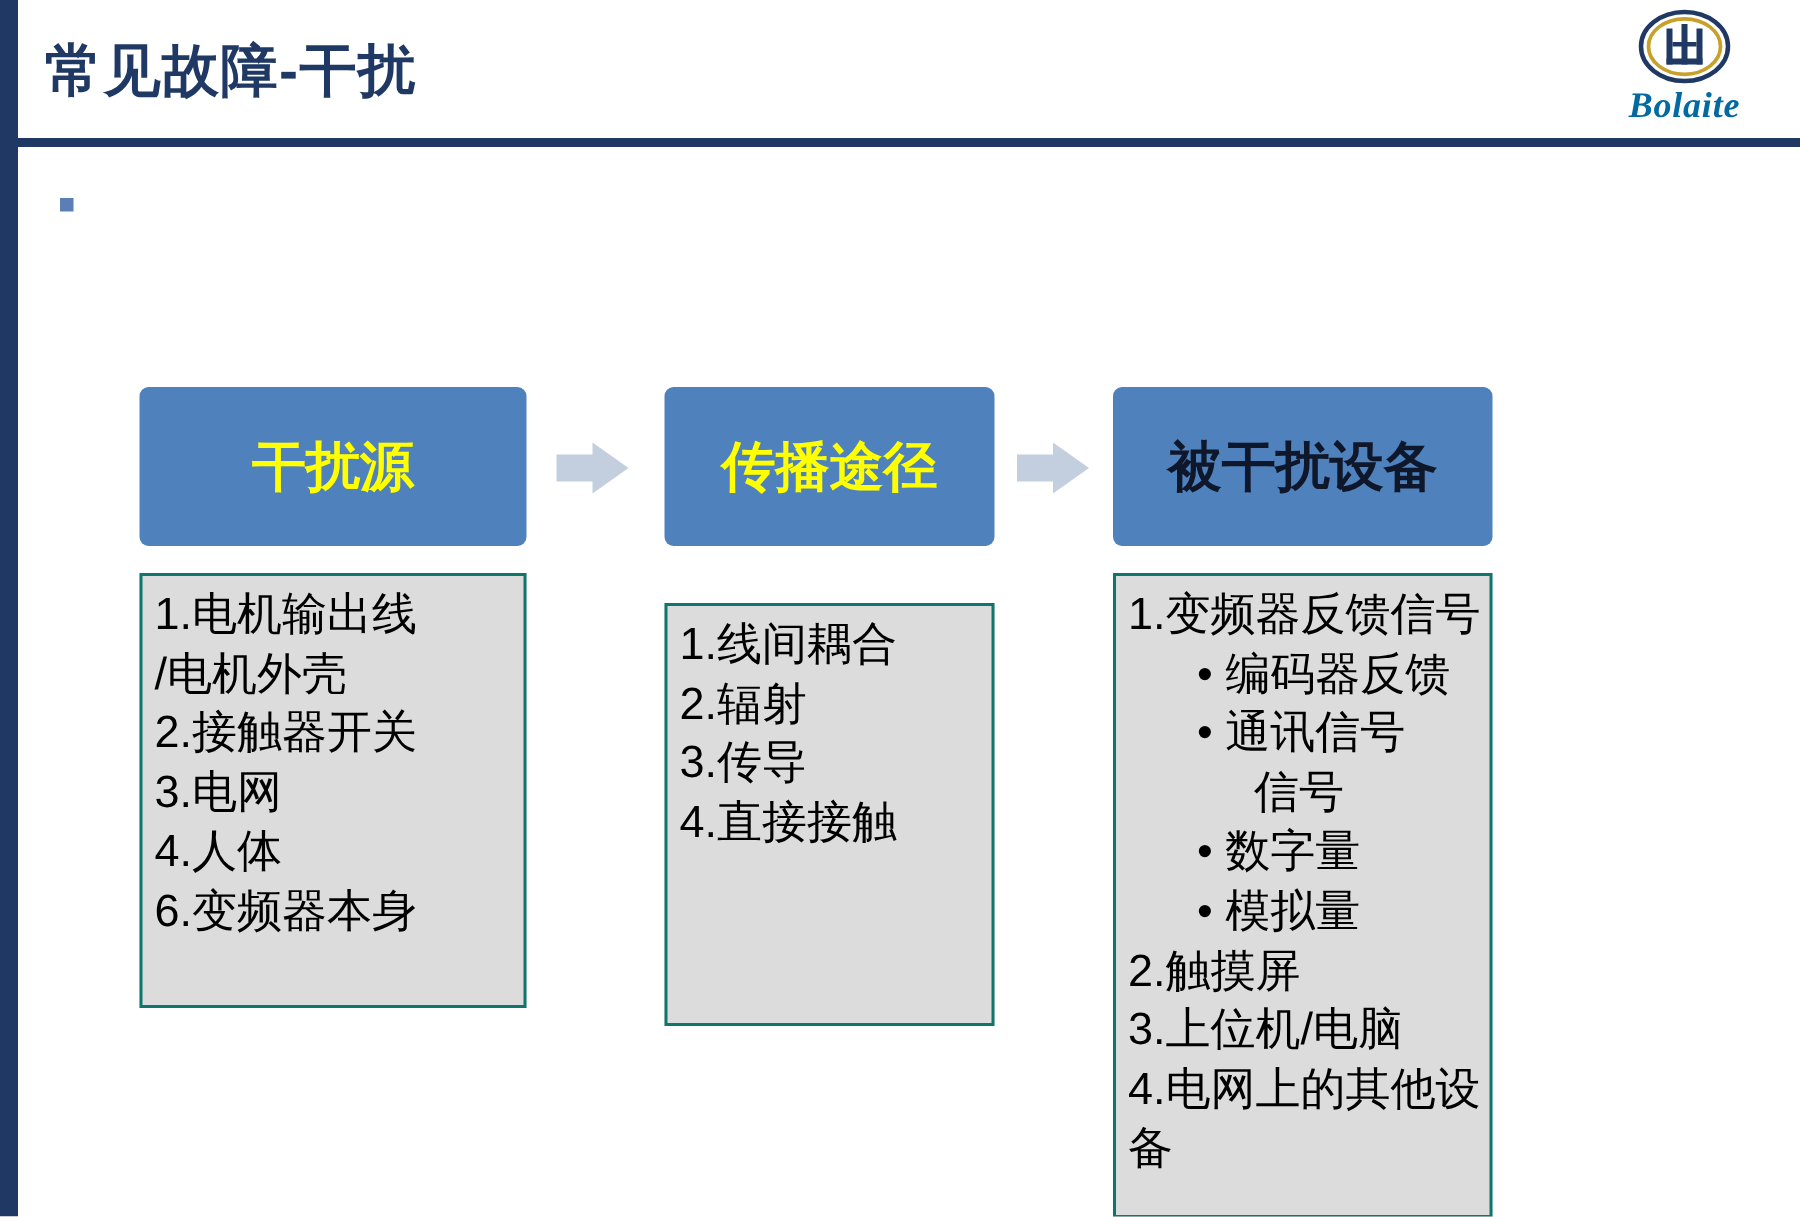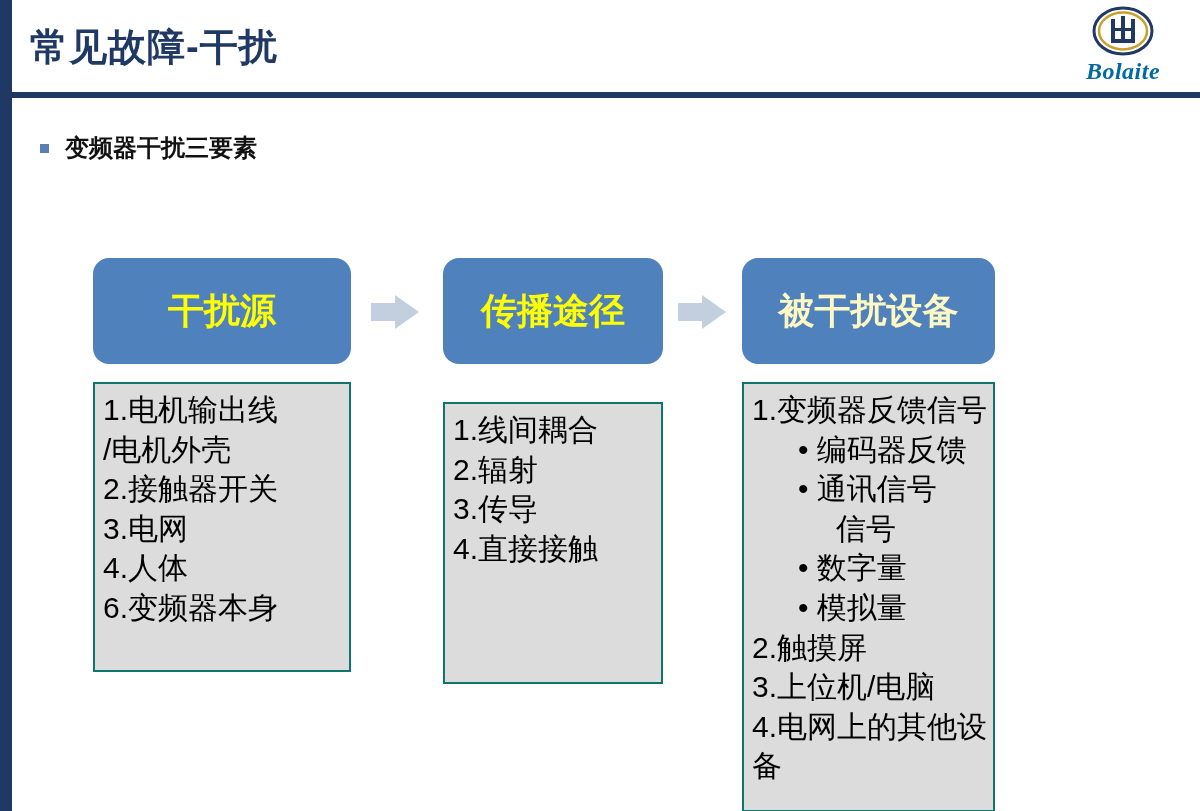--- a/index.html
+++ b/index.html
@@ -108,35 +108,35 @@
 
   .col {
     position: absolute;
     top: 0;
   }
   .col-1 { left: 93px;  width: 258px; }
   .col-2 { left: 443px; width: 220px; }
   .col-3 { left: 742px; width: 253px; }
 
   .box-head {
-    border-radius: 16px;
+    border-radius: 6px;
     background: #4f81bd;
     display: flex;
     align-items: center;
     justify-content: center;
     height: 106px;
     box-sizing: border-box;
   }
   .box-head span {
     font-size: 36px;
     font-weight: bold;
     white-space: nowrap;
   }
   .head-yellow span { color: #ffff00; }
-  .head-white  span { color: #fef9c3; }
+  .head-white  span { color: #0f172a; }
 
   .box-body {
     background: #dcdcdc;
     border: 2px solid #0f766e;
     box-sizing: border-box;
     font-size: 30px;
     color: #000000;
     line-height: 1.32;
     padding: 6px 2px 6px 8px;
     margin-top: 18px;
@@ -204,21 +204,20 @@
         <rect x="19" y="33" width="24" height="4" fill="#1f3864"></rect>
         <rect x="23" y="22" width="16" height="3" fill="#1f3864"></rect>
       </svg>
     </div>
     <div class="logo-text">Bolaite</div>
   </div>
 </div>
 
 <div class="bullet-row">
   <div class="bullet-square"></div>
-  <div class="bullet-text">变频器干扰三要素</div>
 </div>
 
 <div class="flow">
 
   <div class="col col-1">
     <div class="box-head head-yellow">
       <span>干扰源</span>
     </div>
     <div class="box-body body-1">
       <div>1.电机输出线</div>

